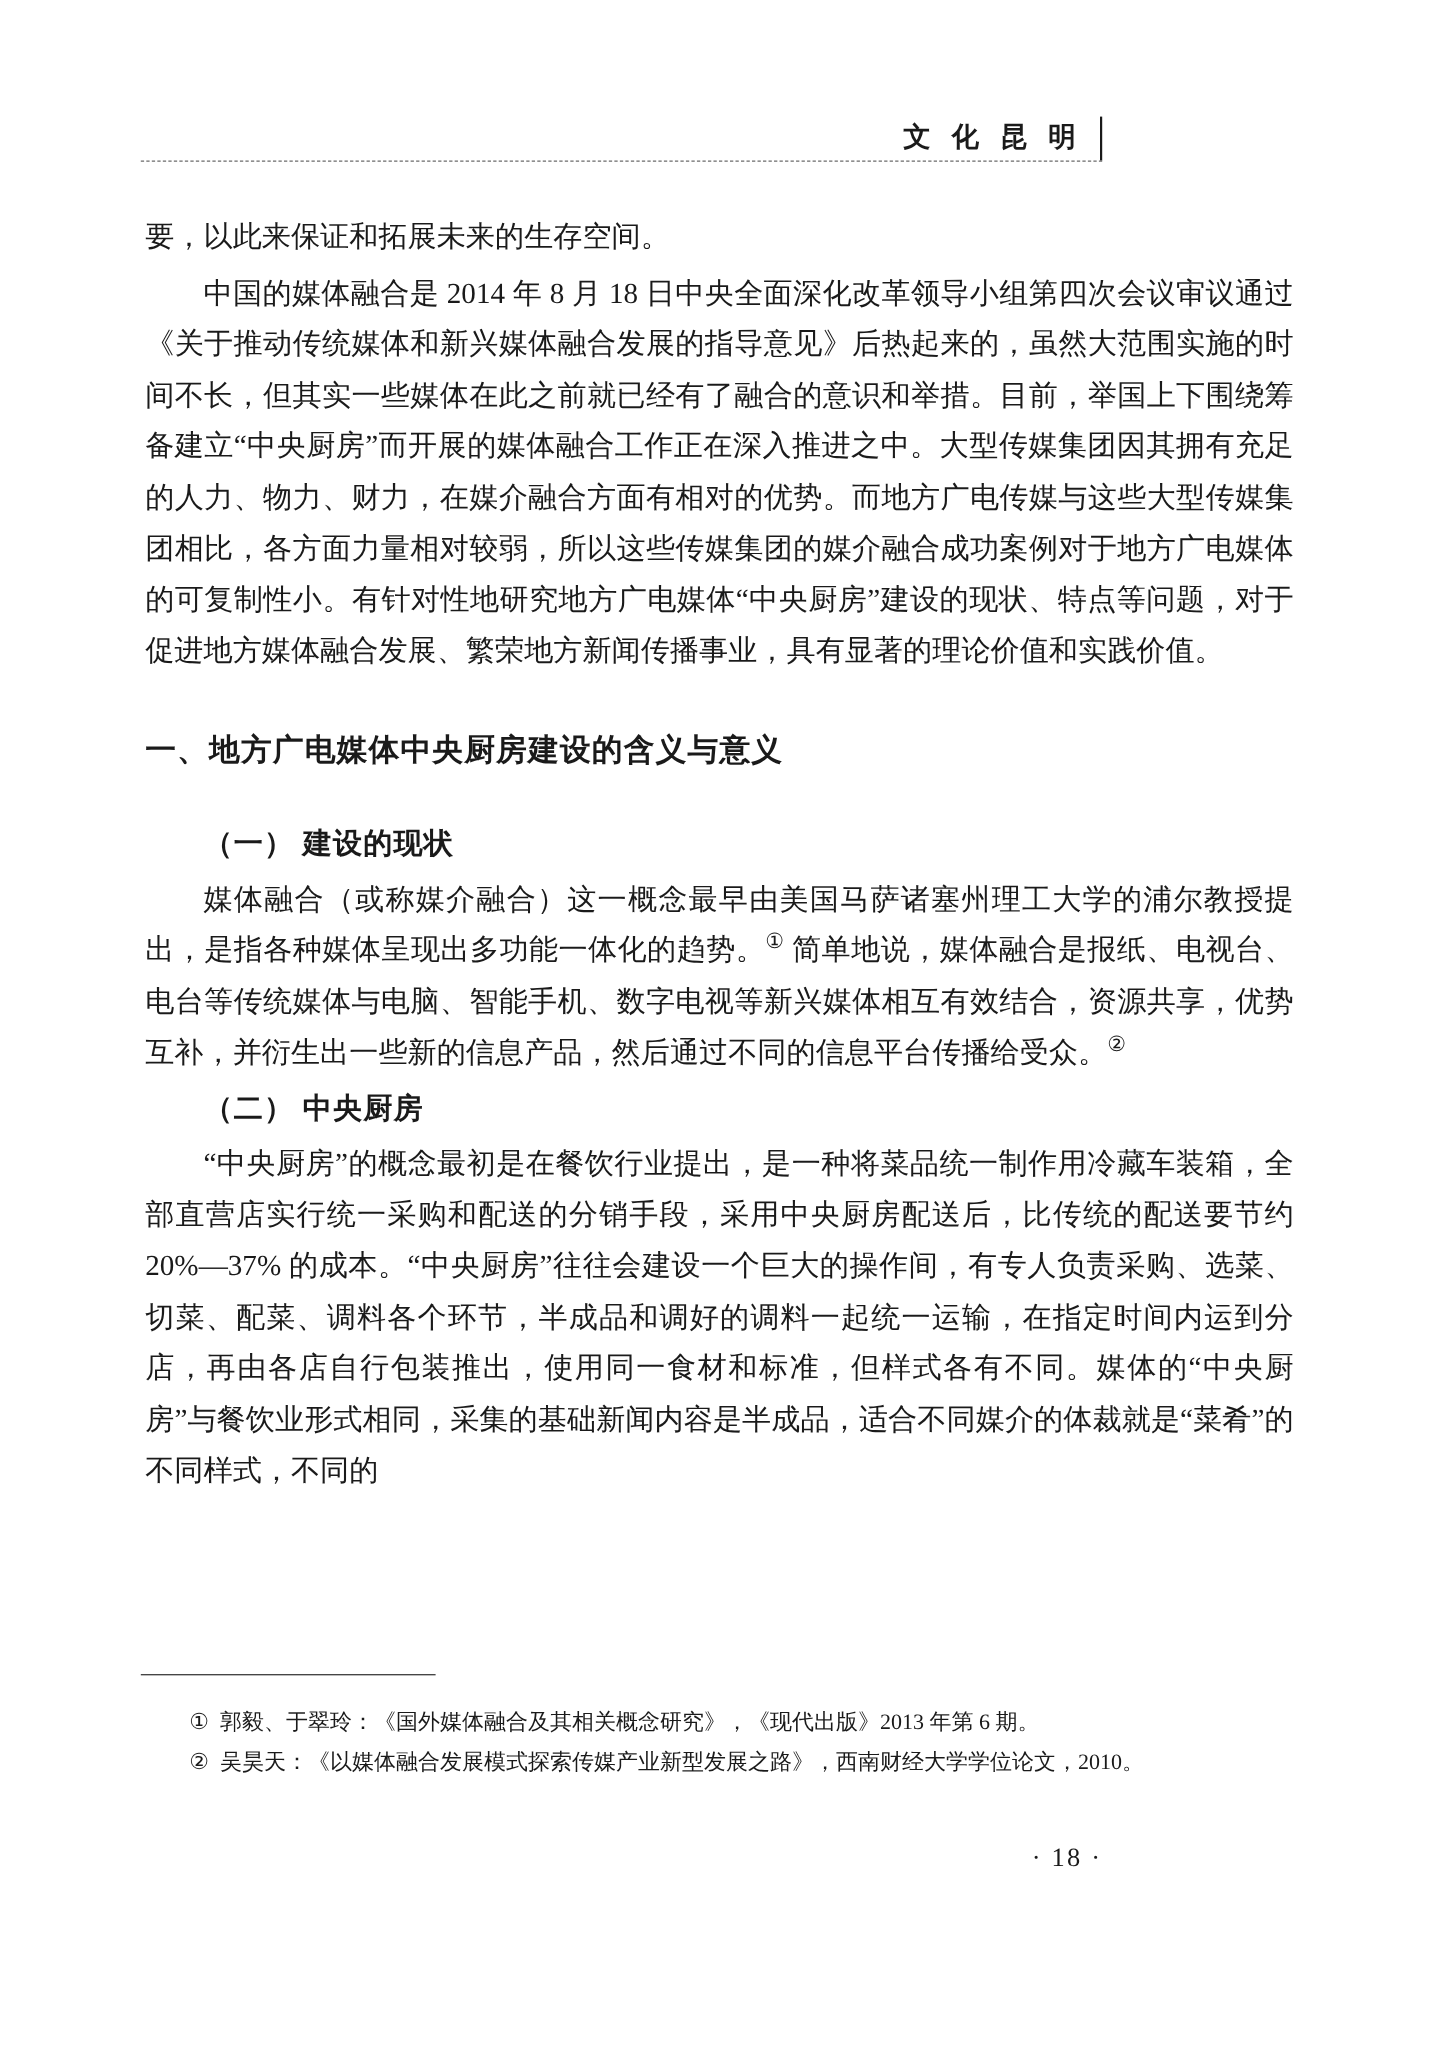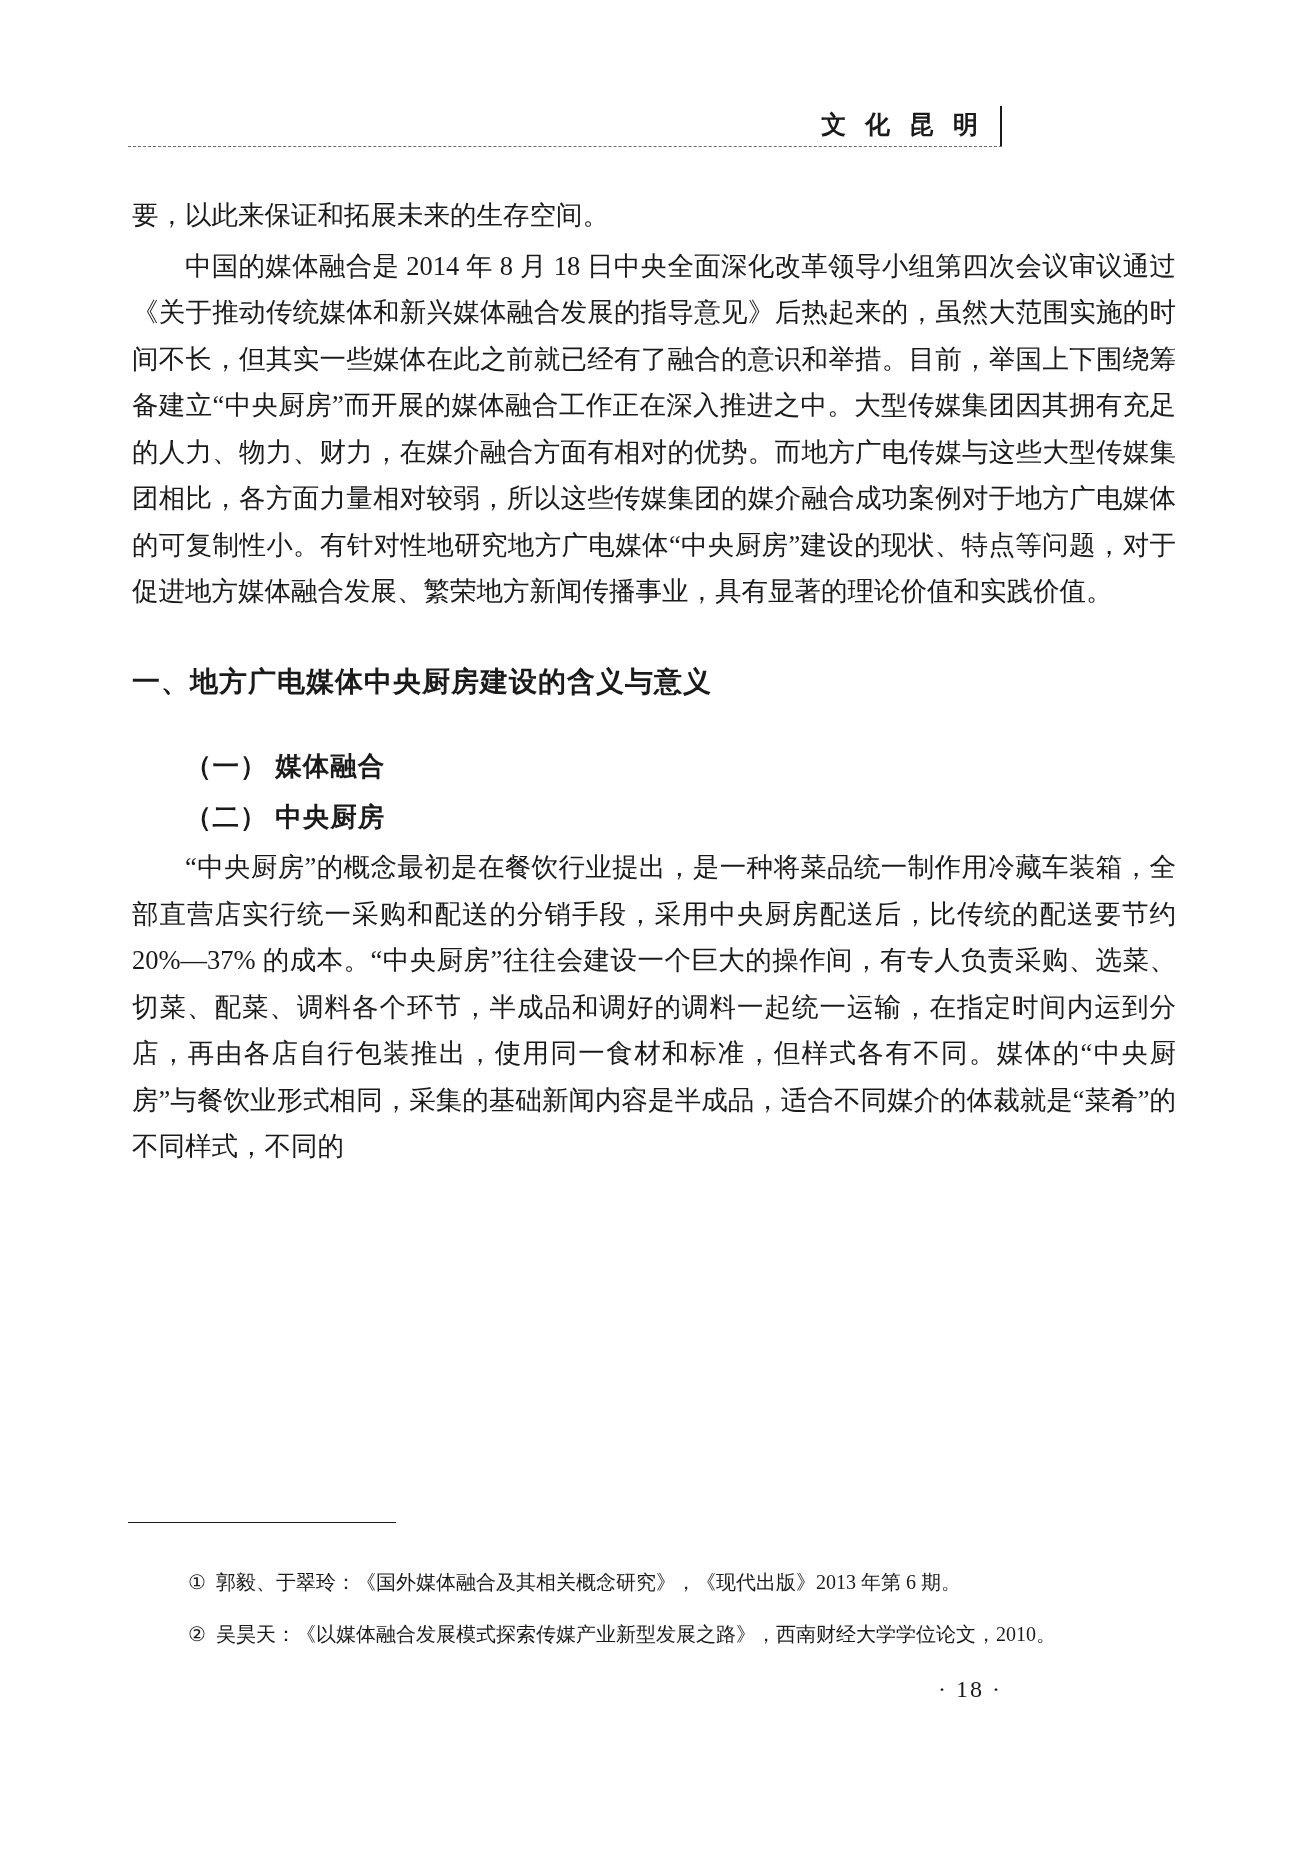--- a/index.html
+++ b/index.html
@@ -106,21 +106,21 @@
     position: absolute;
     left: 128px;
     top: 1548px;
     width: 1052px;
     font-size: 20px;
     line-height: 36px;
     text-align: justify;
     text-justify: inter-ideograph;
   }
   .footnotes p {
-    margin: 16px;
+    margin: 0;
   }
   .fn-first {
     text-indent: 2.2em;
   }
   .fn-marker {
     margin-right: 10px;
   }
   
   .folio {
     position: absolute;
@@ -143,22 +143,23 @@
   <div class="header-rule"></div>
 
   <div class="content">
 
     <p>要，以此来保证和拓展未来的生存空间。</p>
 
     <p class="indent">中国的媒体融合是 2014 年 8 月 18 日中央全面深化改革领导小组第四次会议审议通过《关于推动传统媒体和新兴媒体融合发展的指导意见》后热起来的，虽然大范围实施的时间不长，但其实一些媒体在此之前就已经有了融合的意识和举措。目前，举国上下围绕筹备建立“中央厨房”而开展的媒体融合工作正在深入推进之中。大型传媒集团因其拥有充足的人力、物力、财力，在媒介融合方面有相对的优势。而地方广电传媒与这些大型传媒集团相比，各方面力量相对较弱，所以这些传媒集团的媒介融合成功案例对于地方广电媒体的可复制性小。有针对性地研究地方广电媒体“中央厨房”建设的现状、特点等问题，对于促进地方媒体融合发展、繁荣地方新闻传播事业，具有显著的理论价值和实践价值。</p>
 
     <p class="section-title">一、地方广电媒体中央厨房建设的含义与意义</p>
 
-    <p class="subhead">（一） 媒体融合</p>
+    <p class="subhead">（一） 建设的现状</p>
 
+    <p class="indent"><span>媒体融合（或称媒介融合）这一概念最早由美国马萨诸塞州理工大学的浦尔教授提出，是指各种媒体呈现出多功能一体化的趋势。</span><span class="sup">①</span><span> 简单地说，媒体融合是报纸、电视台、电台等传统媒体与电脑、智能手机、数字电视等新兴媒体相互有效结合，资源共享，优势互补，并衍生出一些新的信息产品，然后通过不同的信息平台传播给受众。</span><span class="sup">②</span></p>
 
     <p class="subhead">（二） 中央厨房</p>
 
     <p class="indent">“中央厨房”的概念最初是在餐饮行业提出，是一种将菜品统一制作用冷藏车装箱，全部直营店实行统一采购和配送的分销手段，采用中央厨房配送后，比传统的配送要节约 20%—37% 的成本。“中央厨房”往往会建设一个巨大的操作间，有专人负责采购、选菜、切菜、配菜、调料各个环节，半成品和调好的调料一起统一运输，在指定时间内运到分店，再由各店自行包装推出，使用同一食材和标准，但样式各有不同。媒体的“中央厨房”与餐饮业形式相同，采集的基础新闻内容是半成品，适合不同媒介的体裁就是“菜肴”的不同样式，不同的</p>
 
   </div>
 
   <div class="footnote-rule"></div>
 
   <div class="footnotes">

